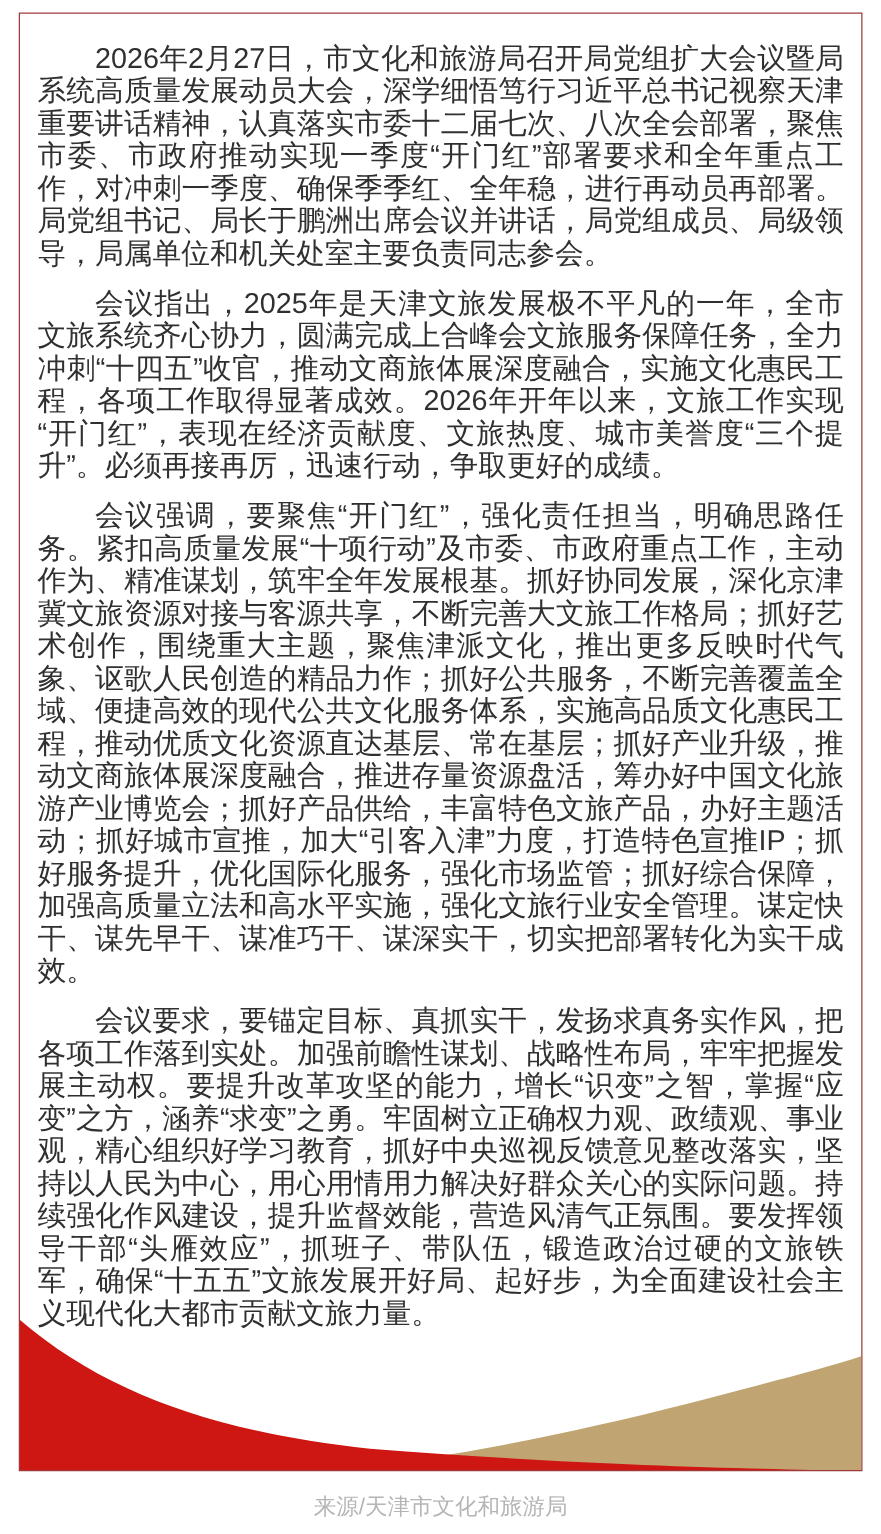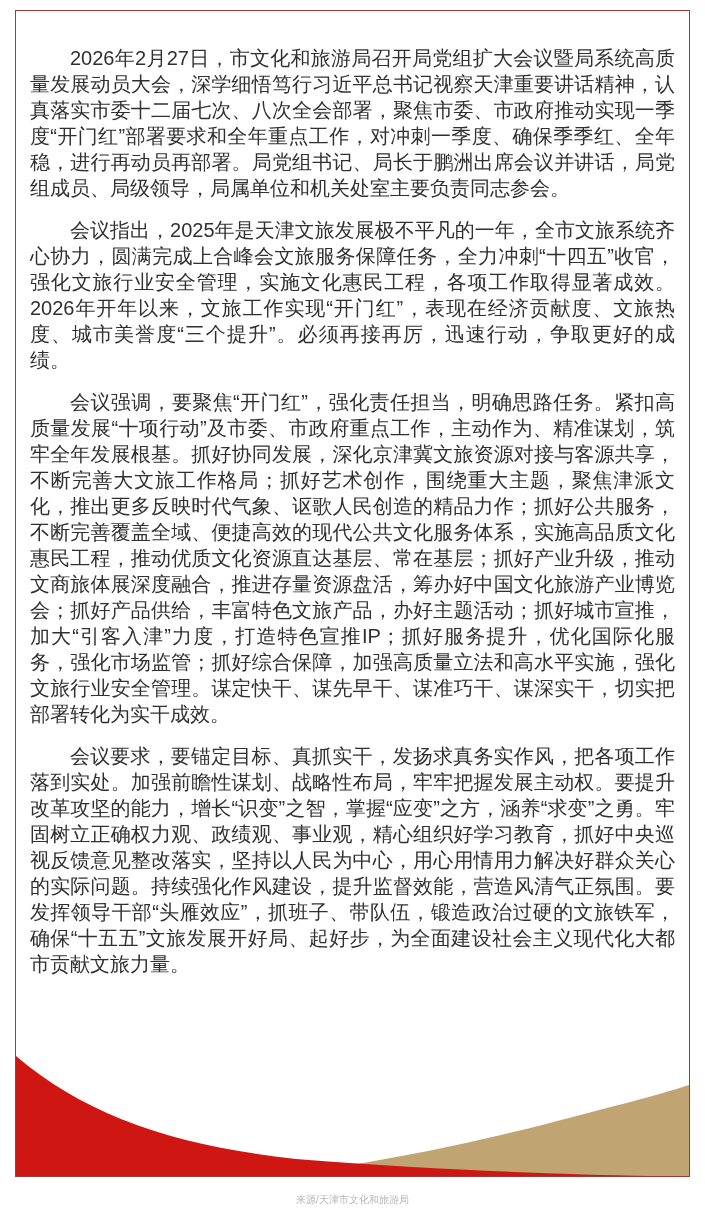--- a/index.html
+++ b/index.html
@@ -21,55 +21,55 @@
     height: 1167px;
     border: 1px solid #9e3a3a;
     box-sizing: border-box;
     background: #ffffff;
     overflow: hidden;
   }
   .article {
     padding: 18px 14px 0 14px;
   }
   .article p {
-    margin: 16px 0 14px 0;
-    font-size: 20px;
+    margin: 4px 0 14px 0;
+    font-size: 23px;
     line-height: 26px;
     color: #303030;
     text-align: justify;
     text-indent: 2em;
     letter-spacing: 0;
   }
   .waves {
     position: absolute;
     left: 0;
     right: 0;
     bottom: 0;
     width: 100%;
     height: 120px;
     display: block;
   }
   .footer-source {
     margin-top: 16px;
     text-align: center;
-    font-size: 10px;
+    font-size: 18px;
     color: #b5b5b5;
   }
 </style>
 </head>
 <body>
 
 <div class="page">
   <div class="frame">
 
     <div class="article">
 
         <p>2026年2月27日，市文化和旅游局召开局党组扩大会议暨局系统高质量发展动员大会，深学细悟笃行习近平总书记视察天津重要讲话精神，认真落实市委十二届七次、八次全会部署，聚焦市委、市政府推动实现一季度“开门红”部署要求和全年重点工作，对冲刺一季度、确保季季红、全年稳，进行再动员再部署。局党组书记、局长于鹏洲出席会议并讲话，局党组成员、局级领导，局属单位和机关处室主要负责同志参会。</p>
 
-        <p>会议指出，2025年是天津文旅发展极不平凡的一年，全市文旅系统齐心协力，圆满完成上合峰会文旅服务保障任务，全力冲刺“十四五”收官，强化文旅行业安全管理，实施文化惠民工程，各项工作取得显著成效。2026年开年以来，文旅工作实现“开门红”，表现在经济贡献度、文旅热度、城市美誉度“三个提升”。必须再接再厉，迅速行动，争取更好的成绩。</p>
+        <p>会议指出，2025年是天津文旅发展极不平凡的一年，全市文旅系统齐心协力，圆满完成上合峰会文旅服务保障任务，全力冲刺“十四五”收官，推动文商旅体展深度融合，实施文化惠民工程，各项工作取得显著成效。2026年开年以来，文旅工作实现“开门红”，表现在经济贡献度、文旅热度、城市美誉度“三个提升”。必须再接再厉，迅速行动，争取更好的成绩。</p>
 
 
         <p>会议强调，要聚焦“开门红”，强化责任担当，明确思路任务。紧扣高质量发展“十项行动”及市委、市政府重点工作，主动作为、精准谋划，筑牢全年发展根基。抓好协同发展，深化京津冀文旅资源对接与客源共享，不断完善大文旅工作格局；抓好艺术创作，围绕重大主题，聚焦津派文化，推出更多反映时代气象、讴歌人民创造的精品力作；抓好公共服务，不断完善覆盖全域、便捷高效的现代公共文化服务体系，实施高品质文化惠民工程，推动优质文化资源直达基层、常在基层；抓好产业升级，推动文商旅体展深度融合，推进存量资源盘活，筹办好中国文化旅游产业博览会；抓好产品供给，丰富特色文旅产品，办好主题活动；抓好城市宣推，加大“引客入津”力度，打造特色宣推IP；抓好服务提升，优化国际化服务，强化市场监管；抓好综合保障，加强高质量立法和高水平实施，强化文旅行业安全管理。谋定快干、谋先早干、谋准巧干、谋深实干，切实把部署转化为实干成效。</p>
 
         <p>会议要求，要锚定目标、真抓实干，发扬求真务实作风，把各项工作落到实处。加强前瞻性谋划、战略性布局，牢牢把握发展主动权。要提升改革攻坚的能力，增长“识变”之智，掌握“应变”之方，涵养“求变”之勇。牢固树立正确权力观、政绩观、事业观，精心组织好学习教育，抓好中央巡视反馈意见整改落实，坚持以人民为中心，用心用情用力解决好群众关心的实际问题。持续强化作风建设，提升监督效能，营造风清气正氛围。要发挥领导干部“头雁效应”，抓班子、带队伍，锻造政治过硬的文旅铁军，确保“十五五”文旅发展开好局、起好步，为全面建设社会主义现代化大都市贡献文旅力量。</p>
 
       </div>
 
     <svg class="waves" viewBox="0 0 673 120" preserveAspectRatio="none" aria-hidden="true">
       <path d="M255,120 C360,108 450,88 530,68 C590,52 640,40 673,29 L673,120 Z" fill="#c0a573"></path>

